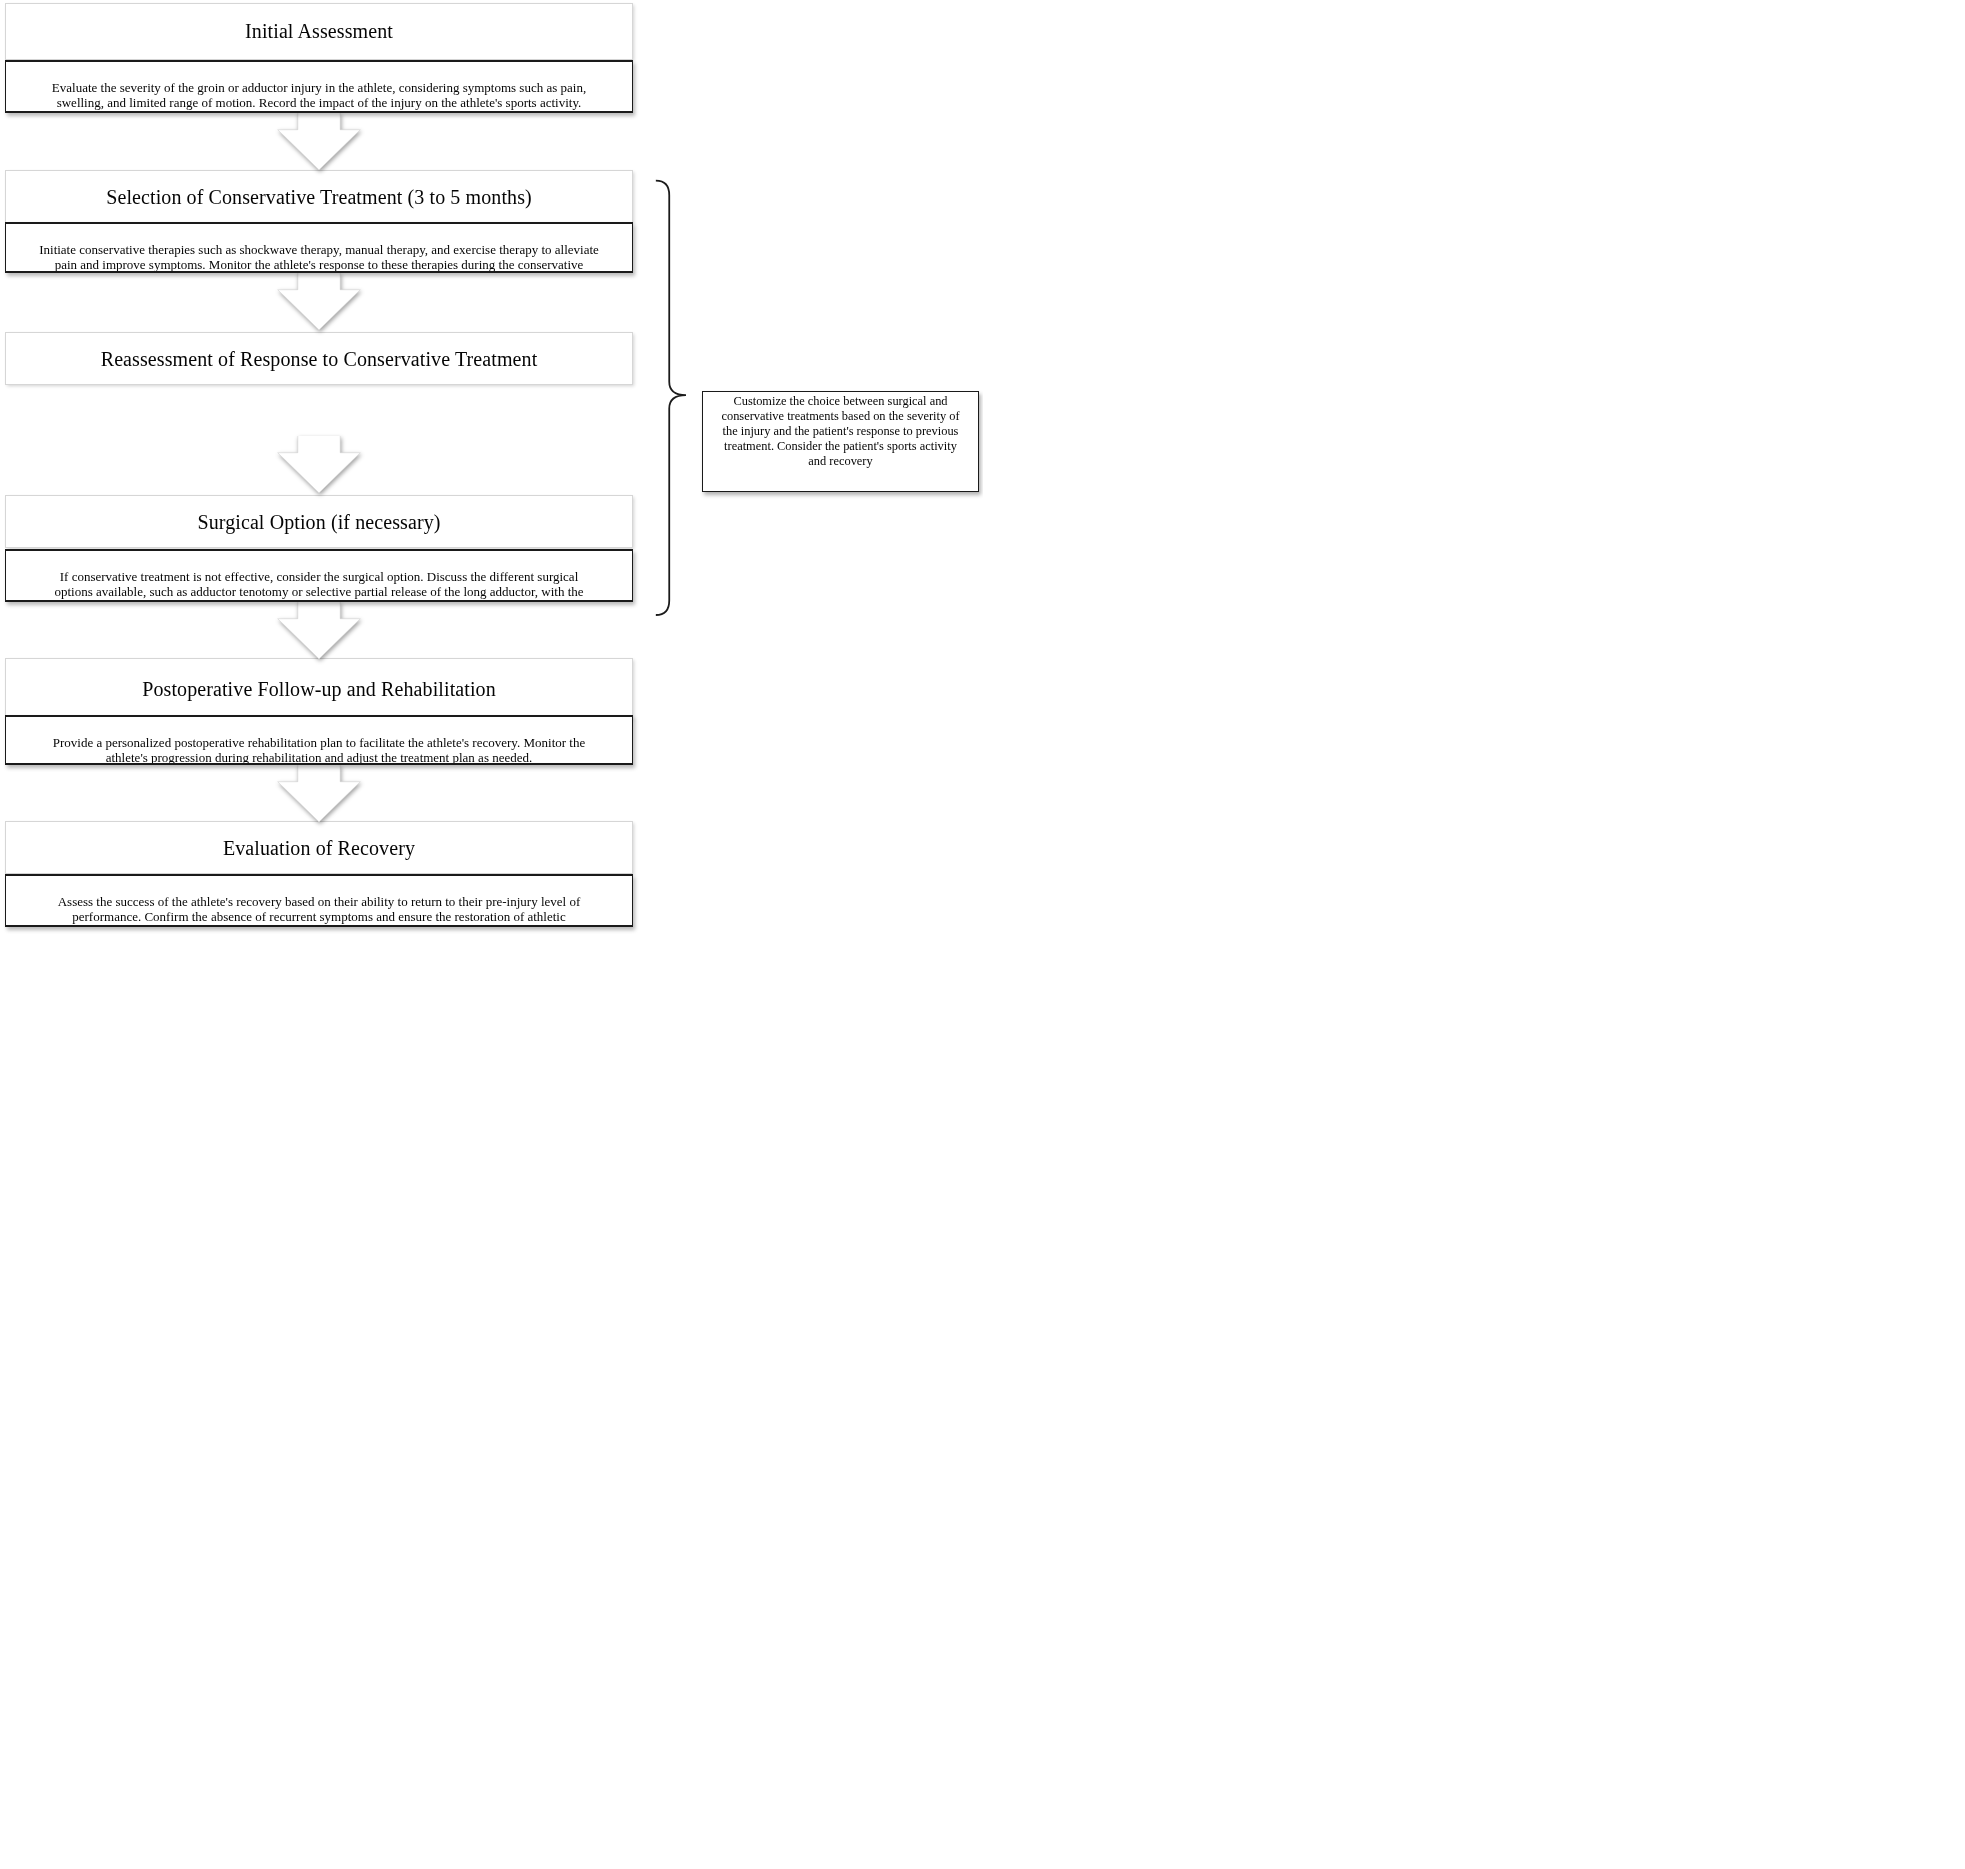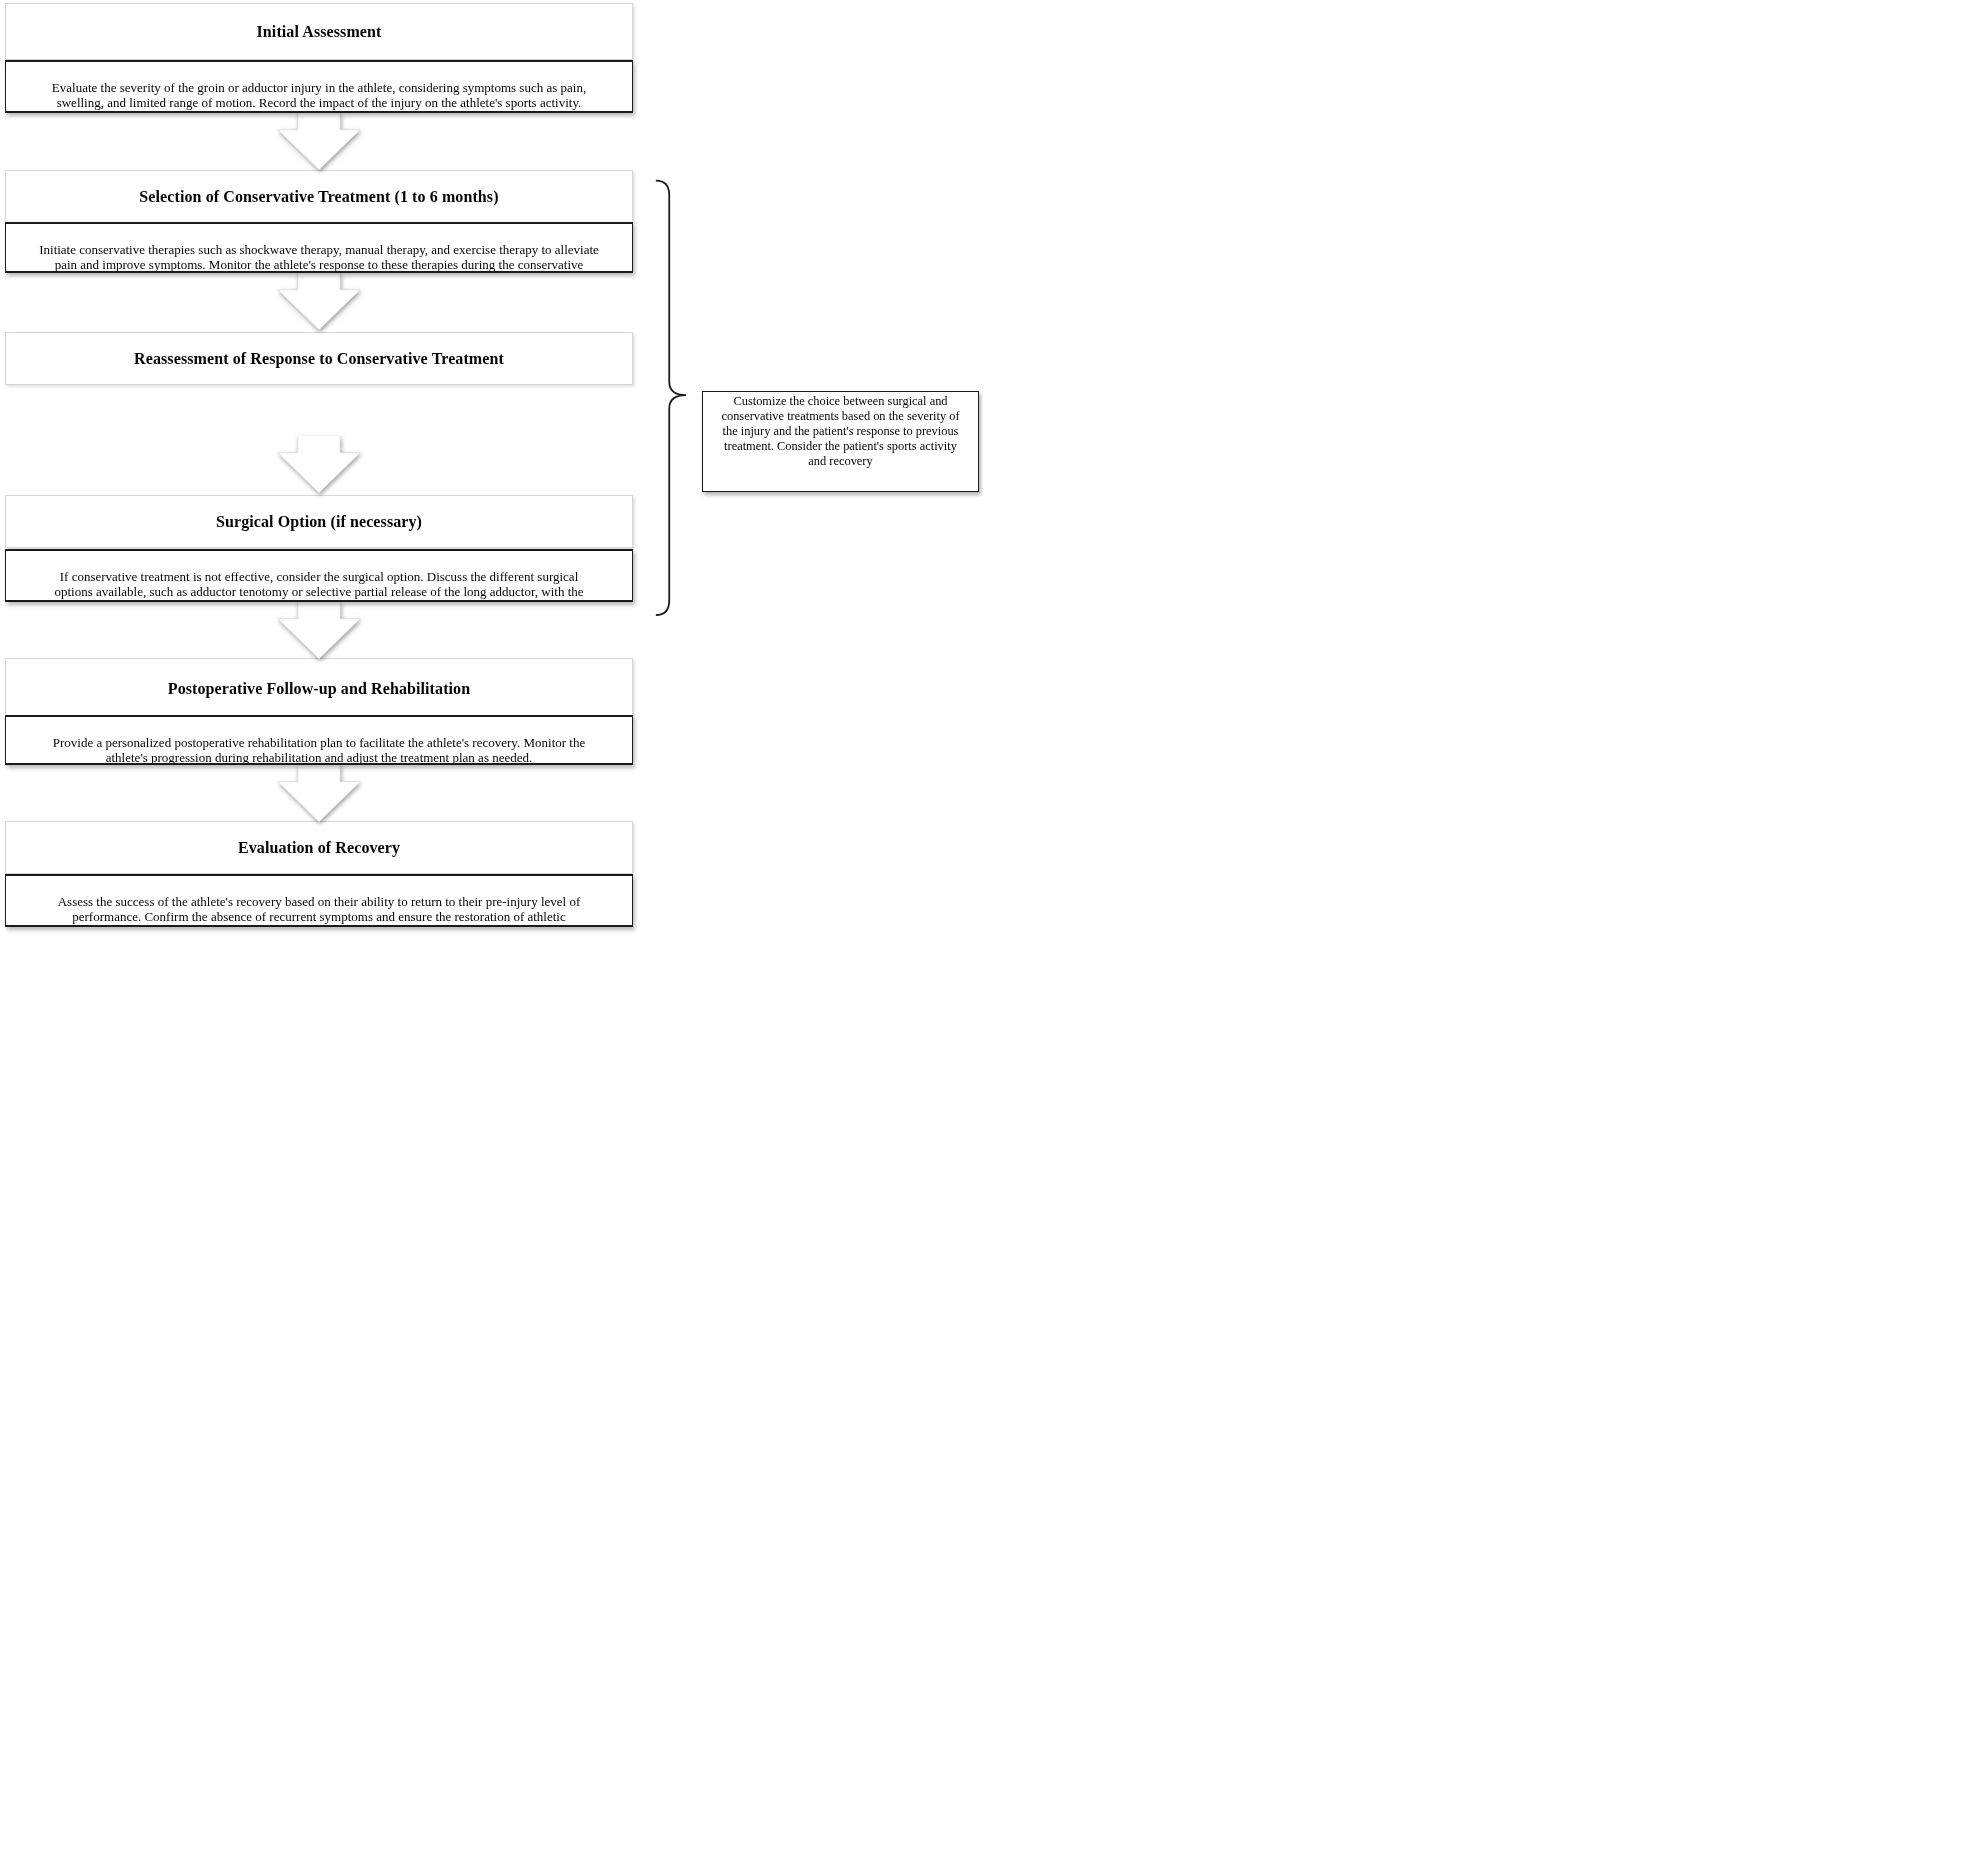--- a/index.html
+++ b/index.html
@@ -20,21 +20,21 @@
     position:absolute;left:5px;width:628px;
     background:#fff;
     border:1.1px solid var(--border-light);
     box-shadow:1.7px 2.2px 3.4px rgba(0,0,0,.18);
     display:flex;align-items:center;justify-content:center;
     z-index:1;
     box-sizing:border-box;
   }
   .title-box h2{
     margin:0;padding:0 5.6px;
-    font-size:16px;font-weight:bold;line-height:1.1;
+    font-size:20px;font-weight:normal;line-height:1.1;
     text-align:center;letter-spacing:0.1px;
   }
   .desc-box{
     position:absolute;left:5px;width:628px;
     background:#fff;
     border:1.7px solid var(--border-dark);
     border-top-width:2.2px;
     border-bottom-width:2.2px;
     box-shadow:2.2px 2.8px 3.9px rgba(0,0,0,.28);
     z-index:3;
@@ -107,21 +107,21 @@
   </div>
   <div class="desc-box" id="d1">
     <p>Evaluate the severity of the groin or adductor injury in the athlete, considering symptoms such as pain, swelling, and limited range of motion. Record the impact of the injury on the athlete's sports activity.</p>
   </div>
 
   <svg class="arrow" id="a1" viewBox="0 0 160 104">
     <path d="M 42 -2 L 42 30 L 6 30 L 80 102 L 154 30 L 118 30 L 118 -2 Z"></path>
   </svg>
 
   <div class="title-box" id="t2">
-    <h2>Selection of Conservative Treatment (1 to 6 months)</h2>
+    <h2>Selection of Conservative Treatment (3 to 5 months)</h2>
   </div>
   <div class="desc-box" id="d2">
     <p>Initiate conservative therapies such as shockwave therapy, manual therapy, and exercise therapy to alleviate pain and improve symptoms. Monitor the athlete's response to these therapies during the conservative treatment period.</p>
   </div>
 
   <svg class="arrow" id="a2" viewBox="0 0 160 104">
     <path d="M 42 -2 L 42 30 L 6 30 L 80 102 L 154 30 L 118 30 L 118 -2 Z"></path>
   </svg>
 
   <div class="title-box" id="t3">

